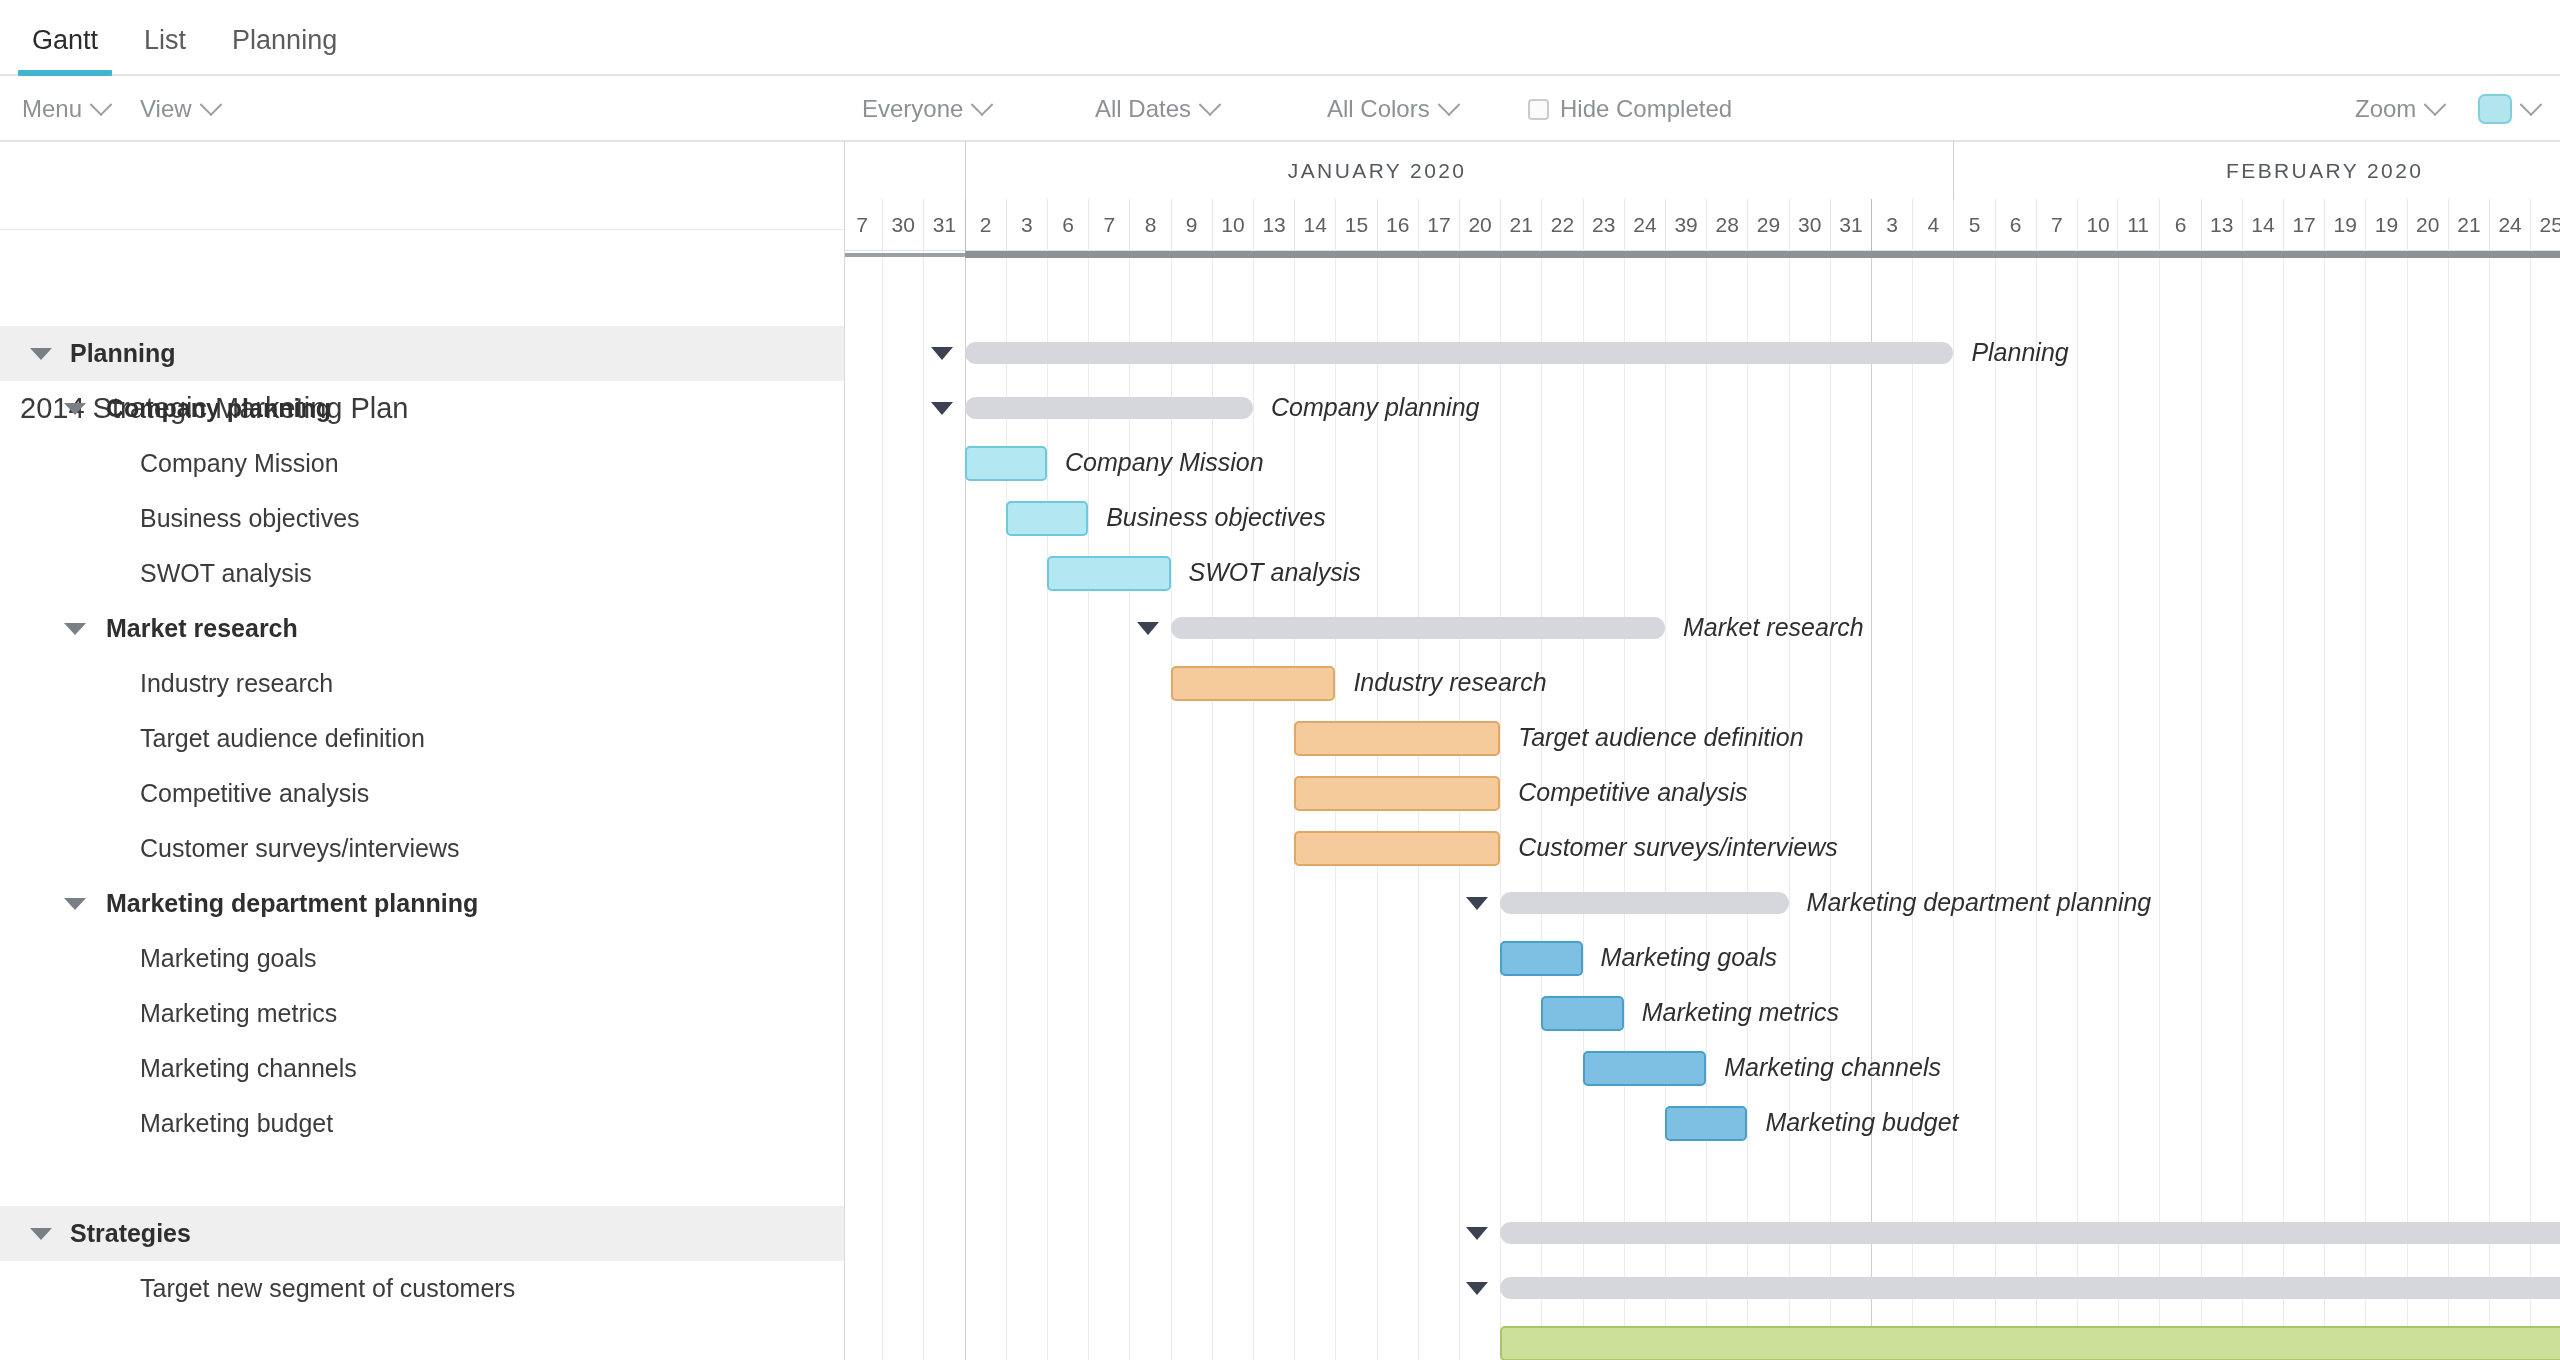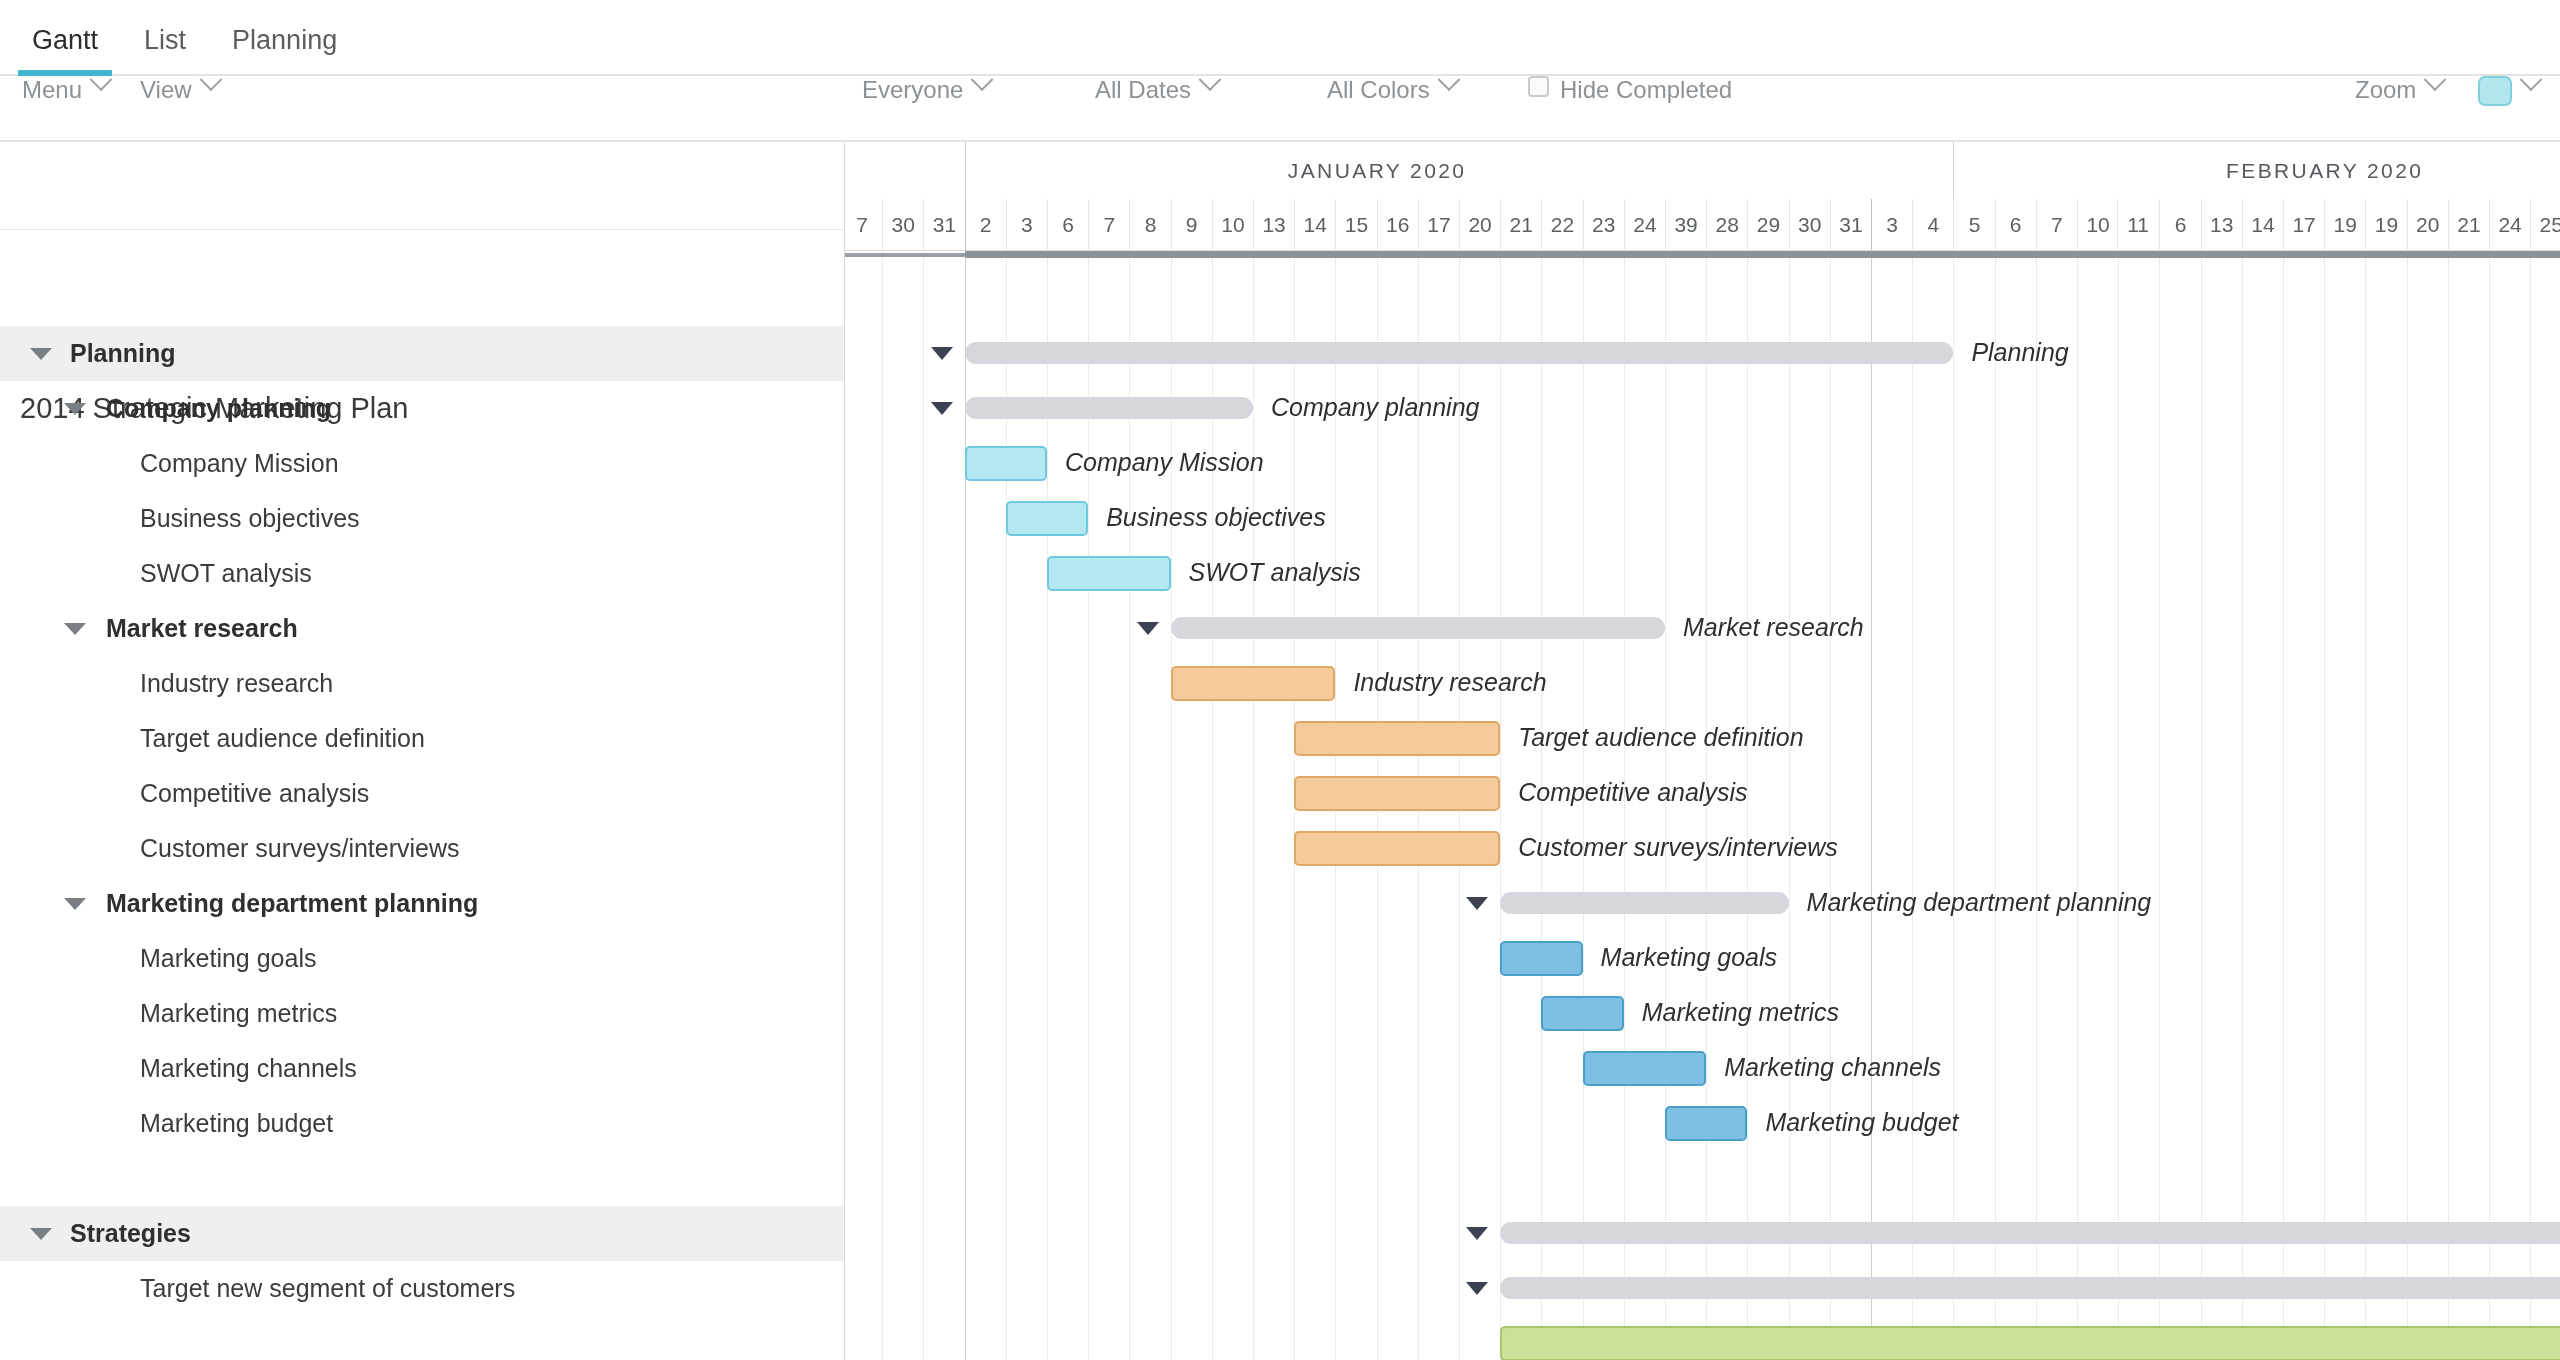--- a/index.html
+++ b/index.html
@@ -35,21 +35,21 @@
 
   
   .toolbar {
     position: absolute; top: 76px; left: 0;
     width: 2560px; height: 66px;
     border-bottom: 2px solid #e3e3e3;
     background: #ffffff;
   }
   .tb-item {
     position: absolute; top: 0; height: 66px;
-    display: flex; align-items: flex-start; gap: 11px;
+    display: flex; align-items: center; gap: 11px;
     font-size: 24px; color: #8c9196;
     cursor: pointer; white-space: nowrap;
   }
   .caret {
     display: inline-block; width: 16px; height: 16px;
     border-right: 2.5px solid #9aa0a5;
     border-bottom: 2.5px solid #9aa0a5;
     transform: rotate(45deg) translate(-3px,-3px);
   }
   .chk {

